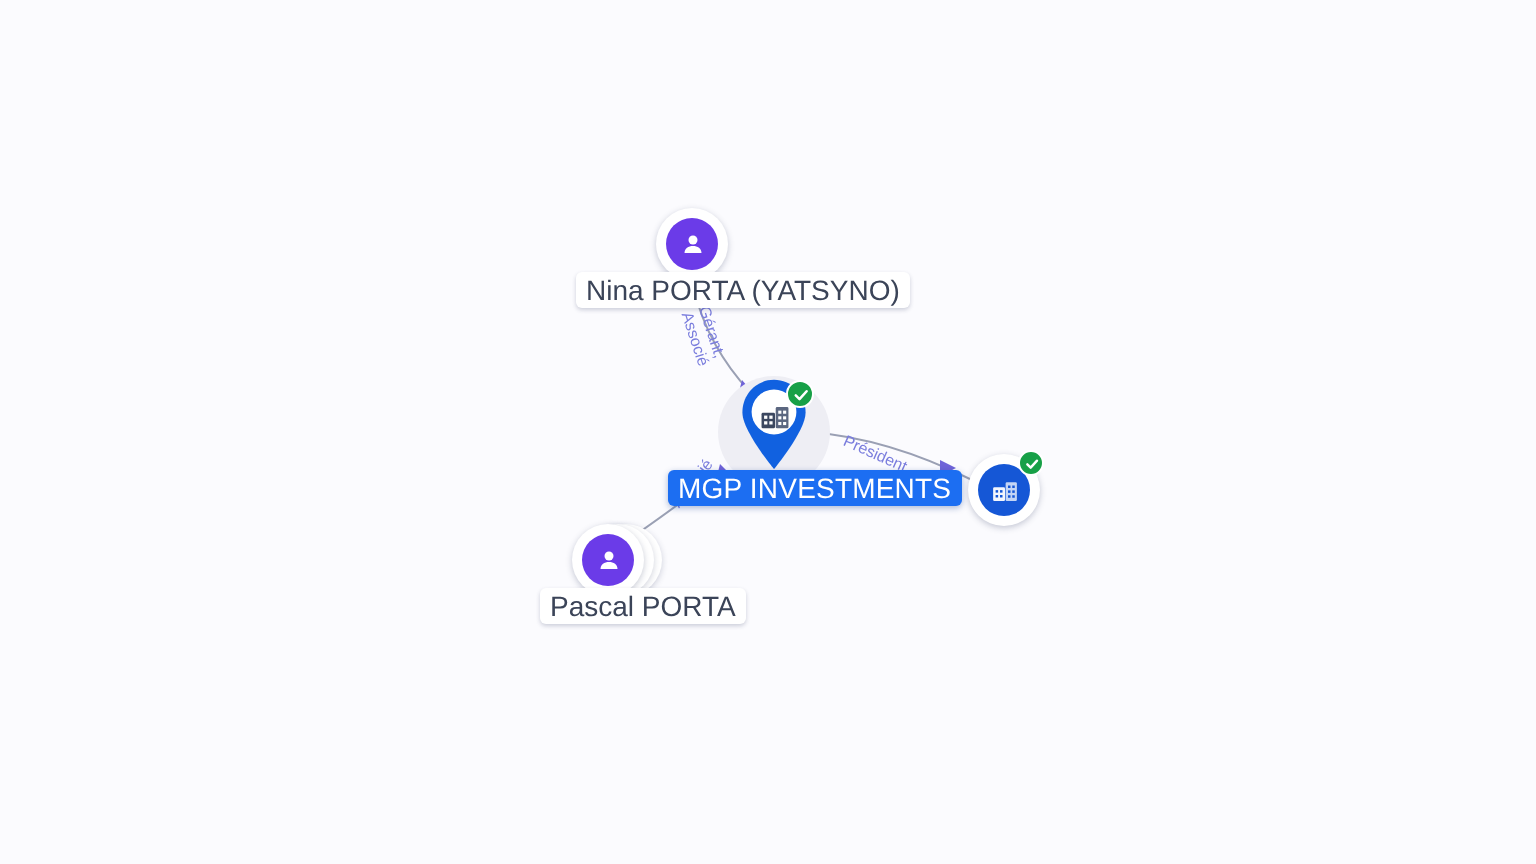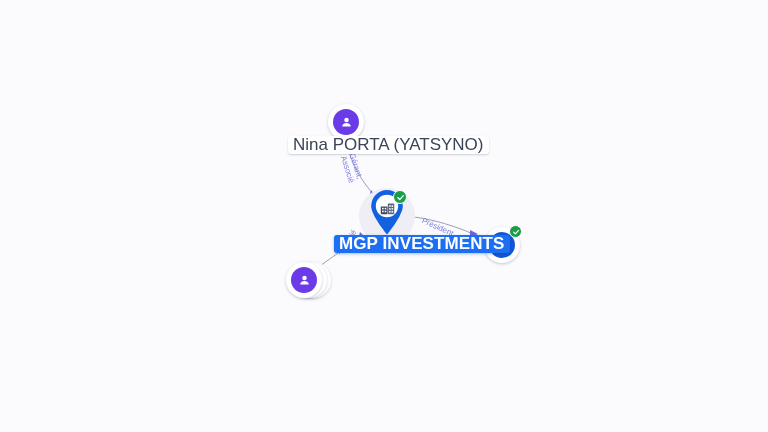--- a/index.html
+++ b/index.html
@@ -148,32 +148,32 @@
     box-sizing: border-box;
     display: flex;
     align-items: center;
     justify-content: center;
   }
 
   
   .node-label {
     position: absolute;
     white-space: nowrap;
-    font-size: 17px;
+    font-size: 14px;
     line-height: 14px;
     color: #3b4458;
     background: #ffffff;
     border-radius: 3px;
     padding: 2px 5px;
     box-shadow: 0 1px 2px rgba(40,50,90,0.22);
   }
   .node-label.selected {
     background: #1c6ef2;
     color: #ffffff;
-    font-weight: bold;
+    font-weight: normal;
     letter-spacing: .1px;
     box-shadow: 0 1px 3px rgba(20,60,140,0.35);
     z-index: 6;
   }
 
   
   .edge-label {
     position: absolute;
     white-space: nowrap;
     font-size: 8px;
@@ -290,14 +290,15 @@
       <div class="person-disc" style="position:absolute; left:0; top:0;">
         <div class="person-inner">
           <svg width="15" height="15" viewBox="0 0 24 24" aria-hidden="true">
             <circle cx="12" cy="8" r="3.6" fill="#ffffff"></circle>
             <path d="M5.2 18.4c0-3.6 3.1-5.6 6.8-5.6s6.8 2 6.8 5.6z" fill="#ffffff"></path>
           </svg>
         </div>
       </div>
     </div>
   </div>
+  <div class="node-label" style="left:270px; top:294px;">Pascal PORTA</div>
 
 </div>
 
 </body></html>

